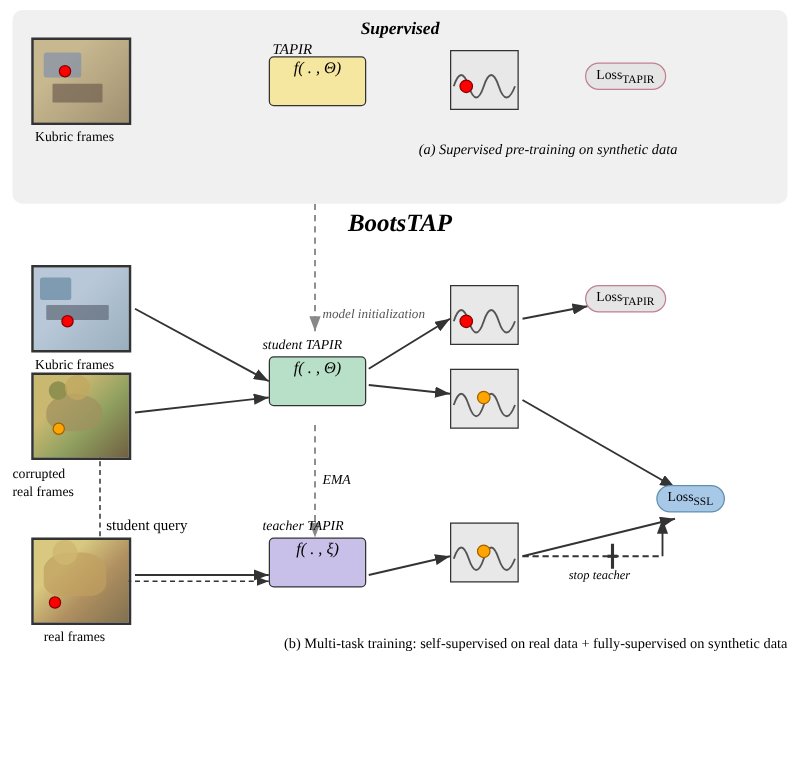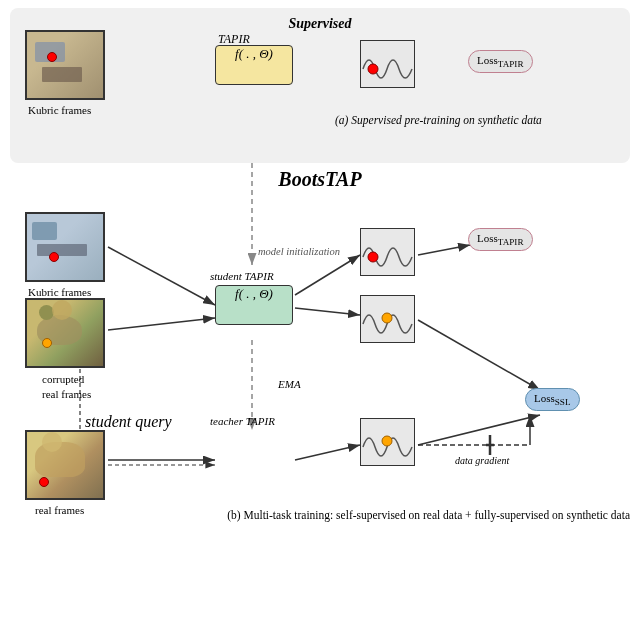--- a/index.html
+++ b/index.html
@@ -290,28 +290,31 @@
 
   <div class="video-frame img-cat" style="position:absolute;top:298px;left:25px;">
     <div class="frame-inner">
 
       <div style="position:absolute;top:15px;left:10px;width:45px;height:30px;background:#a09060;opacity:0.7;border-radius:50% 50% 40% 40%;"></div>
       <div style="position:absolute;top:5px;left:12px;width:15px;height:15px;background:#909050;border-radius:50%;"></div>
       <div style="position:absolute;top:0px;left:25px;width:20px;height:20px;background:#c0a860;border-radius:50%;opacity:0.8;"></div>
       <div class="dot-orange" style="top:38px;left:15px;"></div>
     </div>
   </div>
-  <div class="caption" style="top:372px;left:10px;line-height:1.4;margin-left:32px;">corrupted<br>real frames</div>
-
-  <div style="position:absolute;top:413px;left:85px;font-size:16px;font-style:italic;">student query</div>
-
-  <div style="position:absolute;top:378px;left:258px;font-size:11px;font-style:italic;margin-left:20px;">EMA</div>
+  <div class="caption" style="top:372px;left:10px;line-height:1.4;">corrupted<br>real frames</div>
+
+  <div style="position:absolute;top:413px;left:85px;font-size:12px;">student query</div>
+
+  <div style="position:absolute;top:378px;left:258px;font-size:11px;font-style:italic;">EMA</div>
 
   <div style="position:absolute;top:415px;left:210px;font-size:11px;font-style:italic;">teacher TAPIR</div>
 
+  <div class="func-box func-box-lavender" style="position:absolute;top:430px;left:215px;width:78px;height:40px;">
+    <span>f( . , ξ)</span>
+  </div>
 
   <div class="video-frame img-cat2" style="position:absolute;top:430px;left:25px;">
     <div class="frame-inner">
       <div style="position:absolute;top:10px;left:8px;width:50px;height:35px;background:#c0a060;opacity:0.7;border-radius:40% 40% 30% 30%;"></div>
       <div style="position:absolute;top:0px;left:15px;width:20px;height:20px;background:#d0b870;border-radius:50%;opacity:0.8;"></div>
       <div class="dot-red" style="top:45px;left:12px;"></div>
     </div>
   </div>
   <div class="caption" style="top:504px;left:35px;">real frames</div>
 
@@ -337,17 +340,17 @@
   </div>
 
   <div class="loss-label" style="position:absolute;top:228px;left:468px;">
     Loss<sub>TAPIR</sub>
   </div>
 
   <div class="loss-label loss-ssl" style="position:absolute;top:388px;left:525px;">
     Loss<sub>SSL</sub>
   </div>
 
-  <div style="position:absolute;top:455px;left:455px;font-size:10px;font-style:italic;">data gradient</div>
+  <div style="position:absolute;top:455px;left:455px;font-size:10px;font-style:italic;">stop teacher</div>
 
   <div class="bottom-caption">(b) Multi-task training: self-supervised on real data + fully-supervised on synthetic data</div>
 
 </div>
 
 </body></html>

